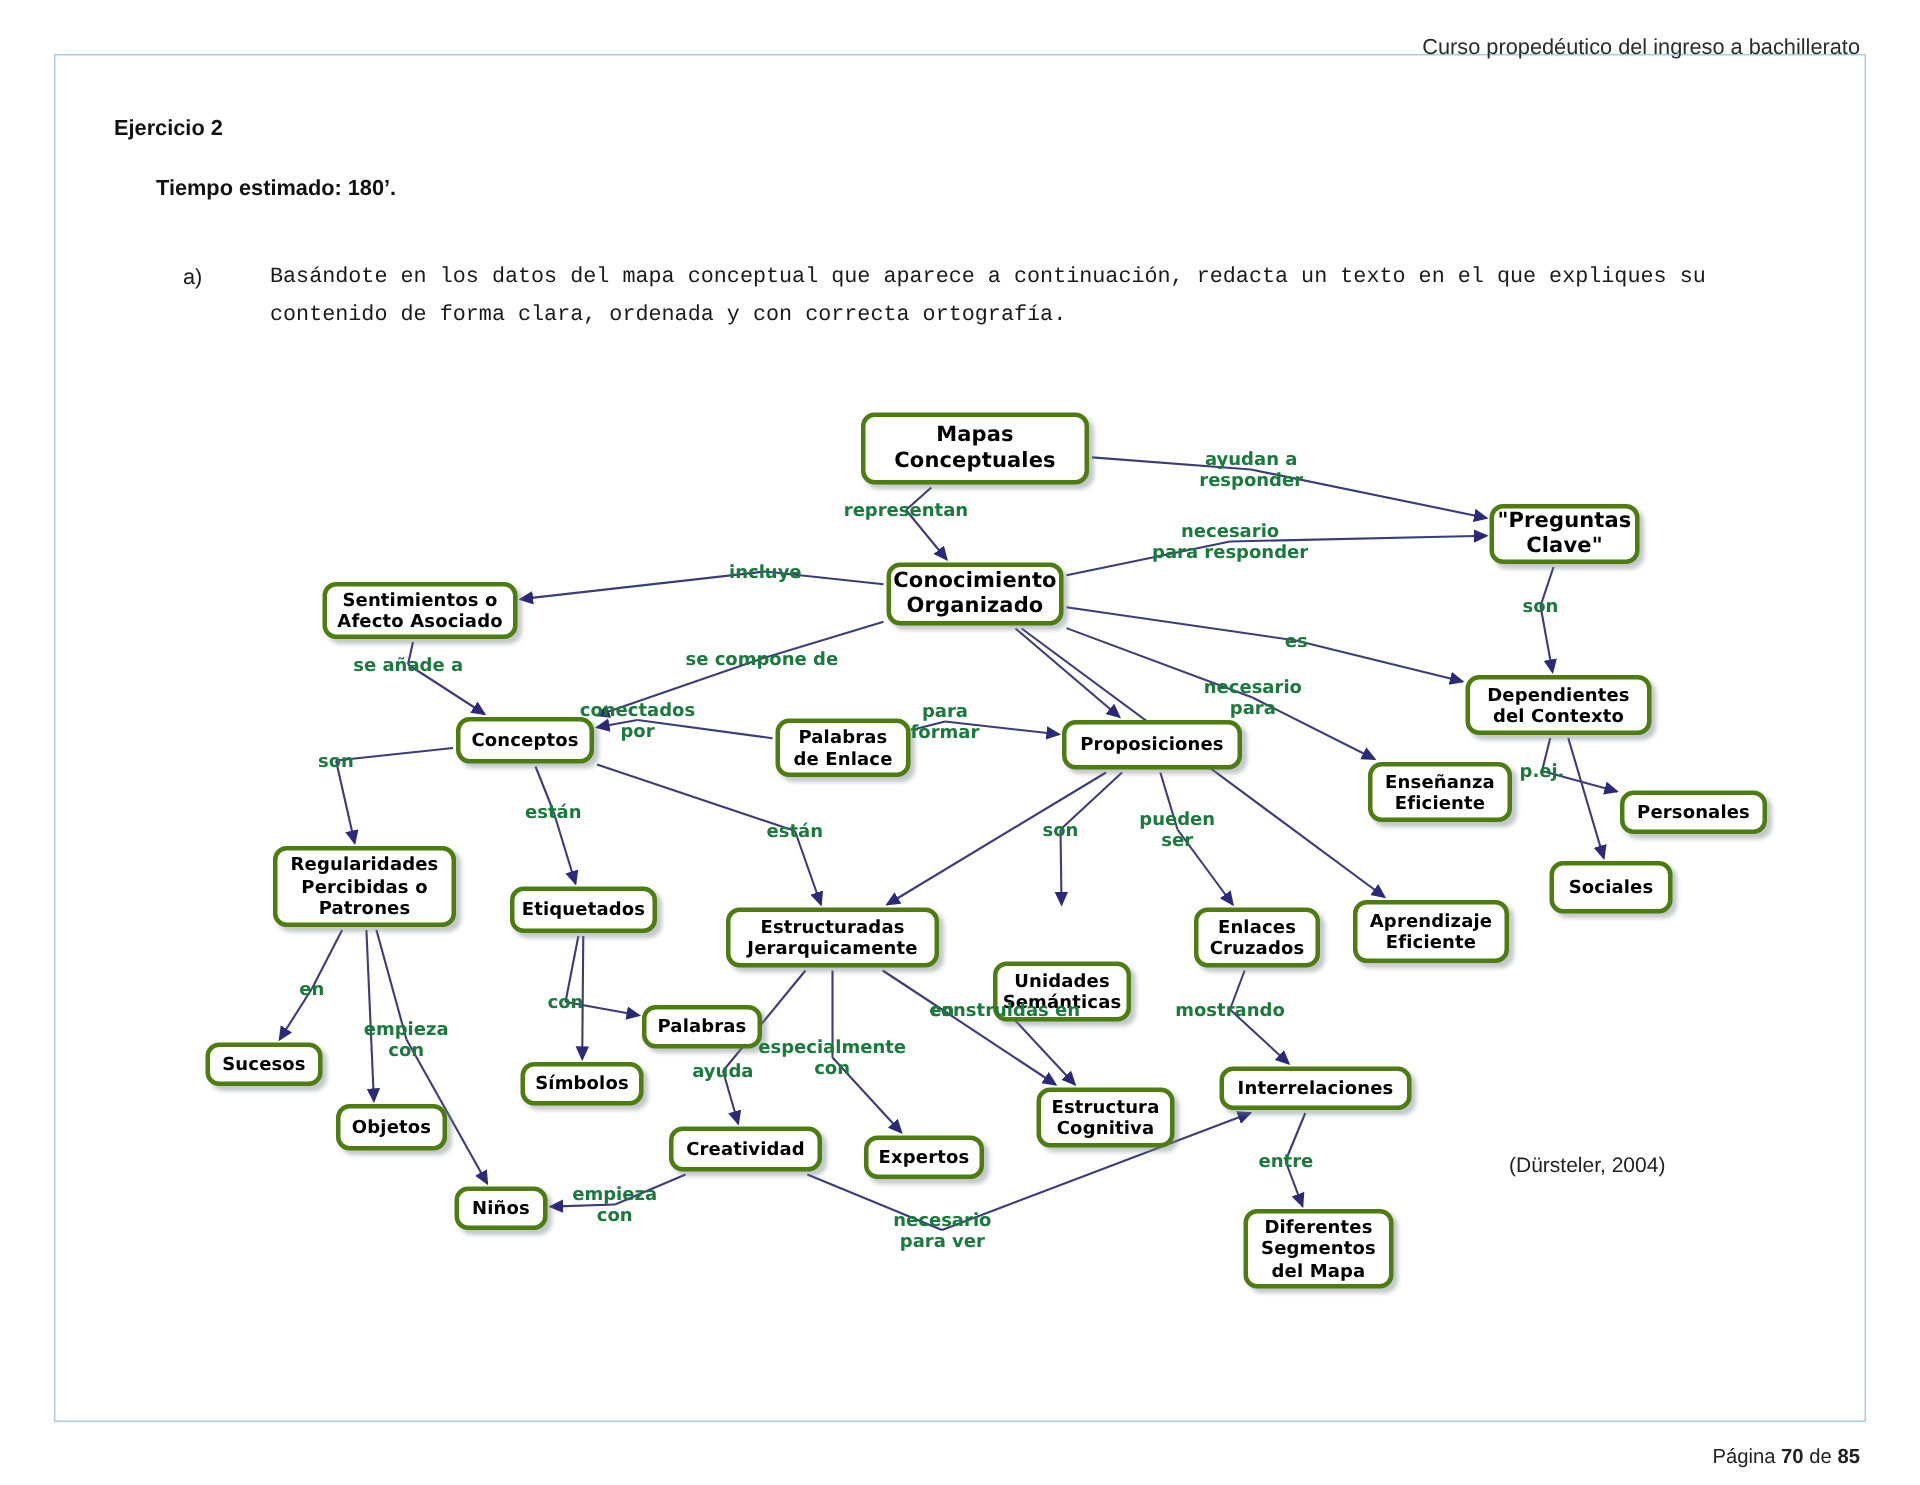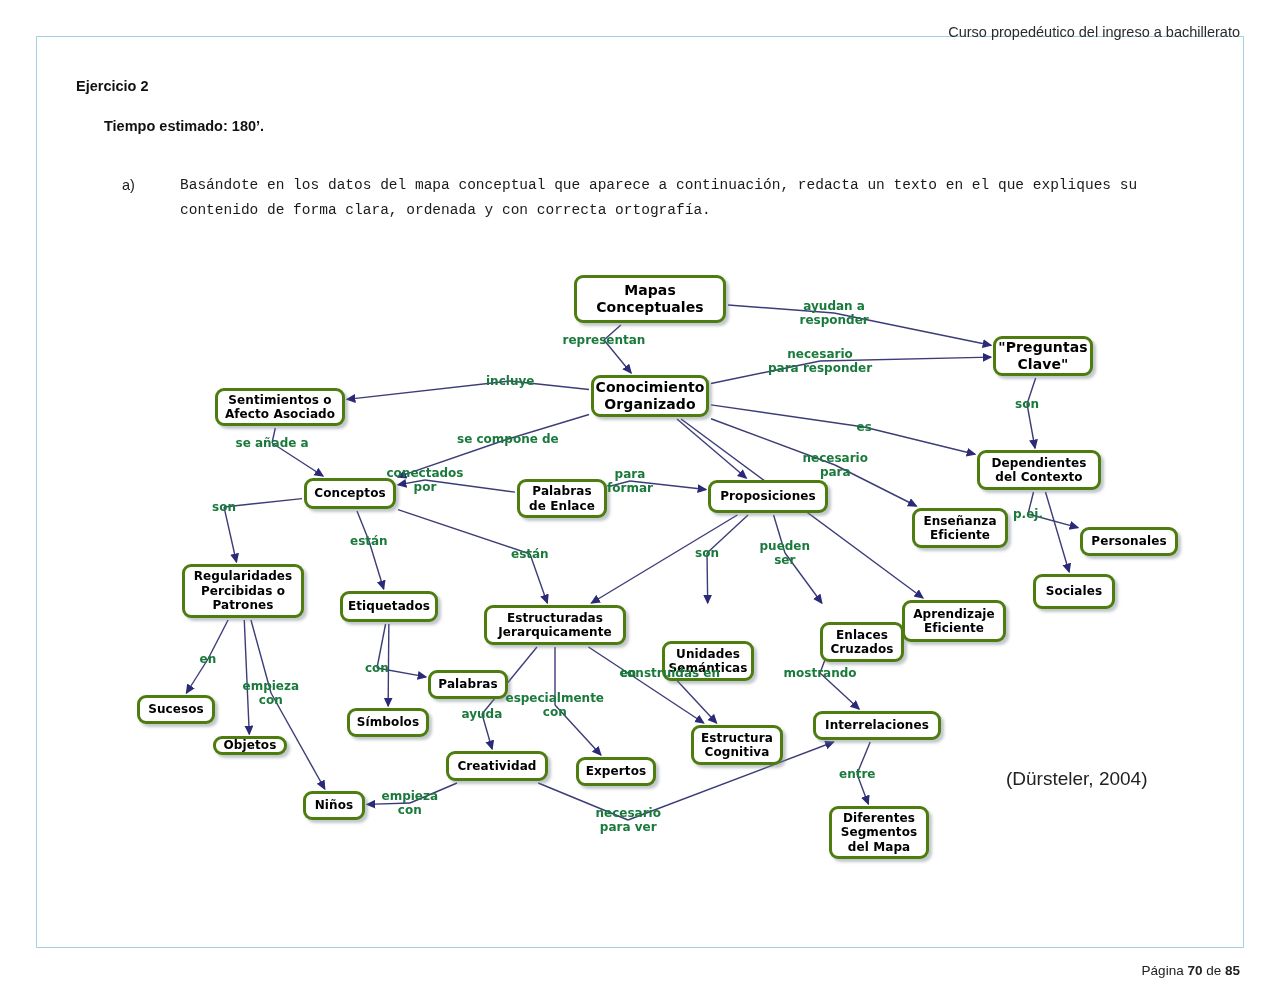--- a/index.html
+++ b/index.html
@@ -10,21 +10,21 @@
 
   .hdr{position:absolute;right:40px;top:22px;text-align:right;font-size:14.5px;color:#2b2b2b;line-height:21px;}
 
   .ex-title{position:absolute;left:76px;top:78px;font-size:14.5px;font-weight:bold;color:#111;}
   .ex-time{position:absolute;left:76px;top:118px;font-size:14.5px;font-weight:bold;color:#111;margin-left:28px;}
 
   .task{position:absolute;left:122px;top:173px;width:1030px;font-size:14.5px;color:#1a1a1a;line-height:25px;}
   .task .mark{position:absolute;left:0;top:0;width:46px;}
   .task .body{margin-left:58px;display:block;font-family:Liberation Mono, monospace;}
 
-  .cite{position:absolute;left:1006px;top:768px;font-size:19px;color:#222;}
+  .cite{position:absolute;left:1006px;top:768px;font-size:14px;color:#222;}
   .footer{position:absolute;right:40px;bottom:12px;font-size:13.5px;color:#222;}
   .footer b{font-weight:bold;}
 
   
   #map{position:absolute;left:0;top:0;width:1208px;height:912px;}
   #edges{position:absolute;left:0;top:0;width:1208px;height:912px;}
 
   .node{position:absolute;box-sizing:border-box;background:#ffffff;
         border:3px solid #4d7c0f;border-radius:9px;
         display:flex;align-items:center;justify-content:center;text-align:center;
@@ -188,28 +188,28 @@
     <div class="node" style="left: 304px; top: 478px; width: 92px; height: 31px;">Conceptos</div>
     <div class="node" style="left: 517px; top: 479px; width: 90px; height: 39px;">Palabras<br>de Enlace</div>
     <div class="node" style="left: 708px; top: 480px; width: 120px; height: 33px;">Proposiciones</div>
     <div class="node" style="left: 912px; top: 508px; width: 96px; height: 40px;">Enseñanza<br>Eficiente</div>
     <div class="node" style="left: 1080px; top: 527px; width: 98px; height: 29px;">Personales</div>
     <div class="node" style="left: 1033px; top: 574px; width: 82px; height: 35px;">Sociales</div>
     <div class="node" style="left: 182px; top: 564px; width: 122px; height: 54px;">Regularidades<br>Percibidas o<br>Patrones</div>
     <div class="node" style="left: 340px; top: 591px; width: 98px; height: 31px;">Etiquetados</div>
     <div class="node" style="left: 484px; top: 605px; width: 142px; height: 40px;">Estructuradas<br>Jerarquicamente</div>
     <div class="node" style="left: 662px; top: 605px; width: 92px; height: 40px; margin-top: 36px;">Unidades<br>Semánticas</div>
-    <div class="node" style="left: 820px; top: 605px; width: 84px; height: 40px; margin-top: 17px;">Enlaces<br>Cruzados</div>
+    <div class="node" style="left: 796px; top: 605px; width: 84px; height: 40px;">Enlaces<br>Cruzados</div>
     <div class="node" style="left: 902px; top: 600px; width: 104px; height: 42px;">Aprendizaje<br>Eficiente</div>
     <div class="node" style="left: 137px; top: 695px; width: 78px; height: 29px;">Sucesos</div>
     <div class="node" style="left: 428px; top: 670px; width: 80px; height: 29px;">Palabras</div>
     <div class="node" style="left: 347px; top: 708px; width: 82px; height: 29px;">Símbolos</div>
     <div class="node" style="left: 691px; top: 725px; width: 92px; height: 40px;">Estructura<br>Cognitiva</div>
     <div class="node" style="left: 813px; top: 711px; width: 128px; height: 29px;">Interrelaciones</div>
-    <div class="node" style="left: 213px; top: 736px; width: 74px; height: 19px;">Objetos</div>
+    <div class="node" style="left: 224px; top: 736px; width: 74px; height: 31px;">Objetos</div>
     <div class="node" style="left: 446px; top: 751px; width: 102px; height: 30px;">Creatividad</div>
     <div class="node" style="left: 576px; top: 757px; width: 80px; height: 29px;">Expertos</div>
     <div class="node" style="left: 303px; top: 791px; width: 62px; height: 29px;">Niños</div>
     <div class="node" style="left: 829px; top: 806px; width: 100px; height: 53px;">Diferentes<br>Segmentos<br>del Mapa</div>
     <div class="lbl" style="left: 562.5px; top: 333px;">representan</div>
     <div class="lbl" style="left: 799.5px; top: 299px;">ayudan a
 responder</div>
     <div class="lbl" style="left: 768px; top: 347px;">necesario
 para responder</div>
     <div class="lbl" style="left: 486px; top: 374px;">incluye</div>

